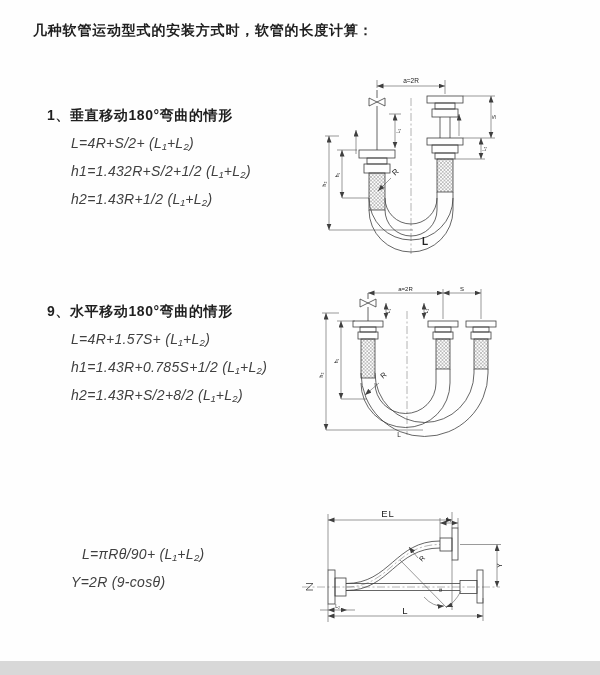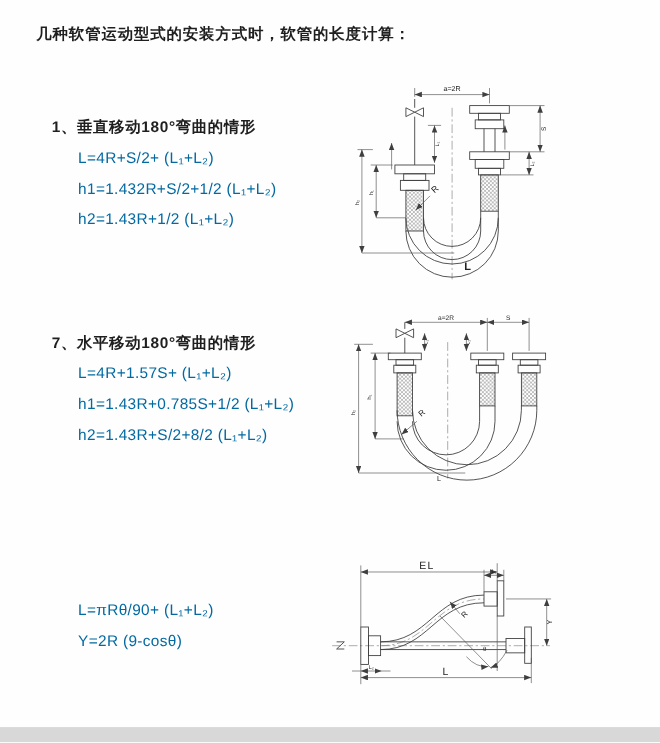--- a/index.html
+++ b/index.html
@@ -1,43 +1,43 @@
 <!DOCTYPE html>
 <html><head>
 <meta charset="utf-8">
 <style>
   html,body{margin:0;padding:0;background:#fff;}
   .page{position:relative;width:600px;height:675px;background:#fefefe;overflow:hidden;
         font-family:"Liberation Sans",sans-serif;color:#1f1f1f;}
   .title{position:absolute;left:33px;top:22px;font-size:14px;font-weight:bold;letter-spacing:0.8px;white-space:nowrap;text-align:center;}
   .sec-heading{position:absolute;font-size:14px;font-weight:bold;letter-spacing:0.6px;white-space:nowrap;text-align:right;}
-  .formula{position:absolute;font-size:14px;letter-spacing:0.3px;white-space:nowrap;color:#0369a1;}
+  .formula{position:absolute;font-size:14px;letter-spacing:0.3px;white-space:nowrap;color:#404040;font-style:italic;}
   .diag{position:absolute;}
   .diag text{font-family:"Liberation Sans",sans-serif;fill:#222;}
   .cl{stroke:#787878;stroke-width:0.55;stroke-dasharray:8 2.5 2 2.5;fill:none;}
   .bottom-edge{position:absolute;left:0;top:661px;width:600px;height:14px;background:#d8d8d8;}
 </style>
 </head>
 <body>
 
 <div class="page">
 
   <div class="title">几种软管运动型式的安装方式时，软管的长度计算：</div>
 
   <div class="sec-heading" style="left:47px;top:107px">1、垂直移动180°弯曲的情形</div>
   <div class="formula" style="left:71px;top:135px">L=4R+S/2+ (L₁+L₂)</div>
   <div class="formula" style="left:71px;top:163px">h1=1.432R+S/2+1/2 (L₁+L₂)</div>
   <div class="formula" style="left:71px;top:191px">h2=1.43R+1/2 (L₁+L₂)</div>
 
-  <div class="sec-heading" style="left:47px;top:303px">7、水平移动180°弯曲的情形</div>
+  <div class="sec-heading" style="left:47px;top:303px">9、水平移动180°弯曲的情形</div>
   <div class="formula" style="left:71px;top:331px">L=4R+1.57S+ (L₁+L₂)</div>
   <div class="formula" style="left:71px;top:359px">h1=1.43R+0.785S+1/2 (L₁+L₂)</div>
   <div class="formula" style="left:71px;top:387px">h2=1.43R+S/2+8/2 (L₁+L₂)</div>
 
-  <div class="formula" style="left:71px;top:546px">L=πRθ/90+ (L₁+L₂)</div>
+  <div class="formula" style="left:82px;top:546px">L=πRθ/90+ (L₁+L₂)</div>
   <div class="formula" style="left:71px;top:574px">Y=2R (9-cosθ)</div>
 
   <svg class="diag" style="left:315px;top:72px" width="230" height="185" viewBox="0 0 230 185">
     <defs>
       <marker id="d1a" markerWidth="7" markerHeight="6" refX="6.5" refY="2.5" orient="auto-start-reverse" markerUnits="userSpaceOnUse">
         <path d="M0,0 L6.5,2.5 L0,5 Z" fill="#3f3f3f"></path>
       </marker>
       <pattern id="d1h" width="3.5" height="3.5" patternUnits="userSpaceOnUse">
         <path d="M0,3.5 L3.5,0 M0,0 L3.5,3.5" stroke="#8a8a8a" stroke-width="0.5"></path>
       </pattern>

